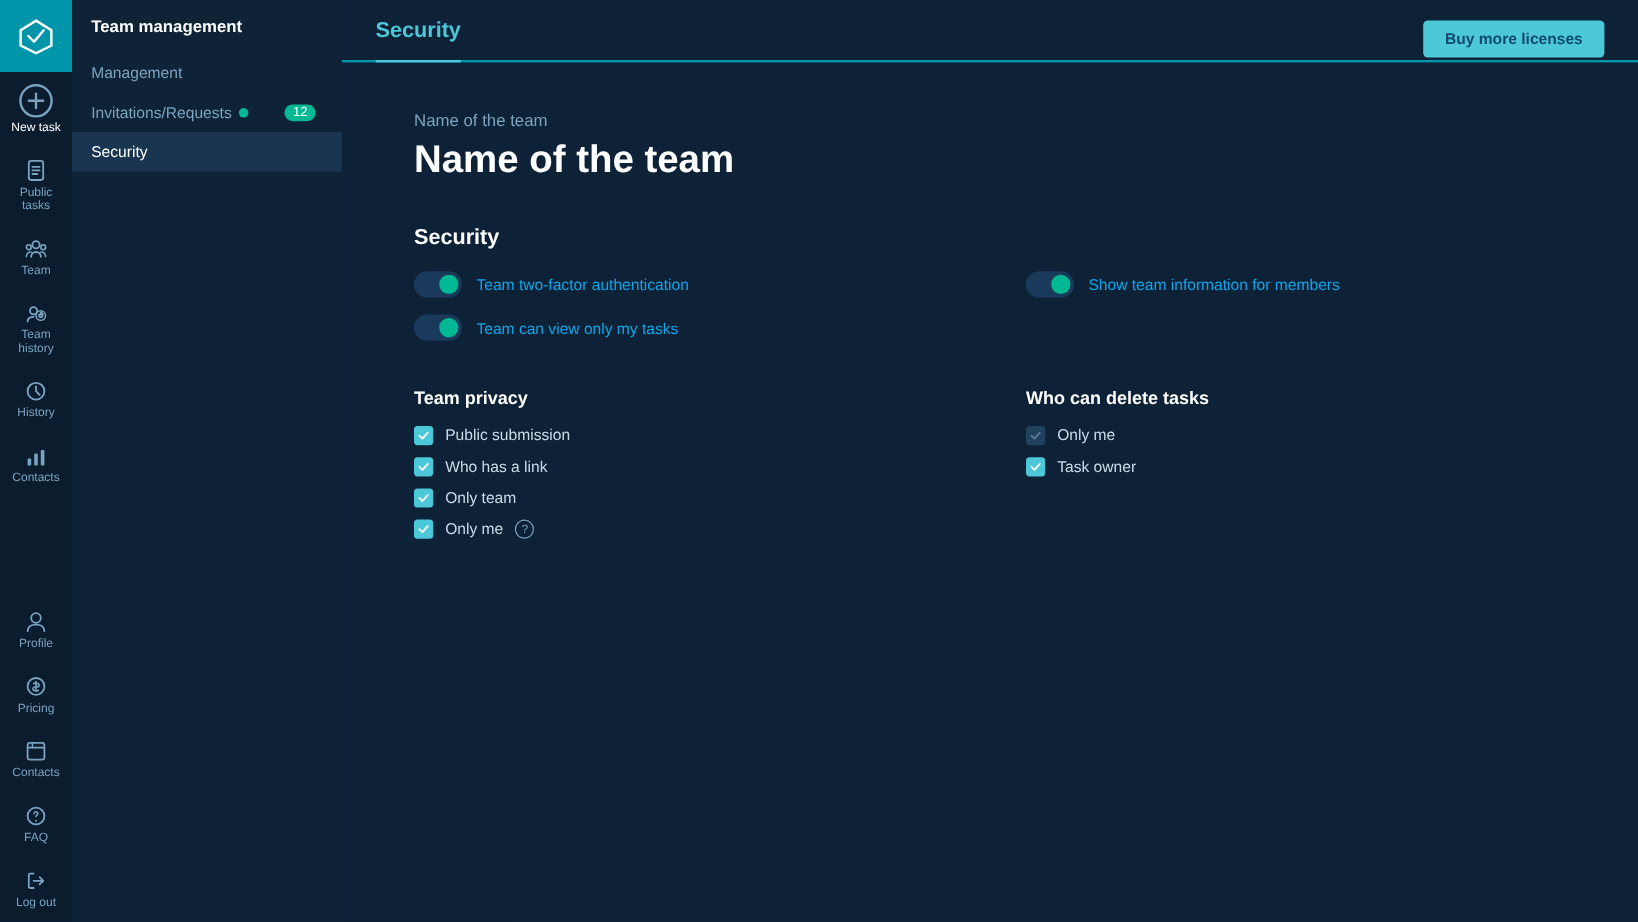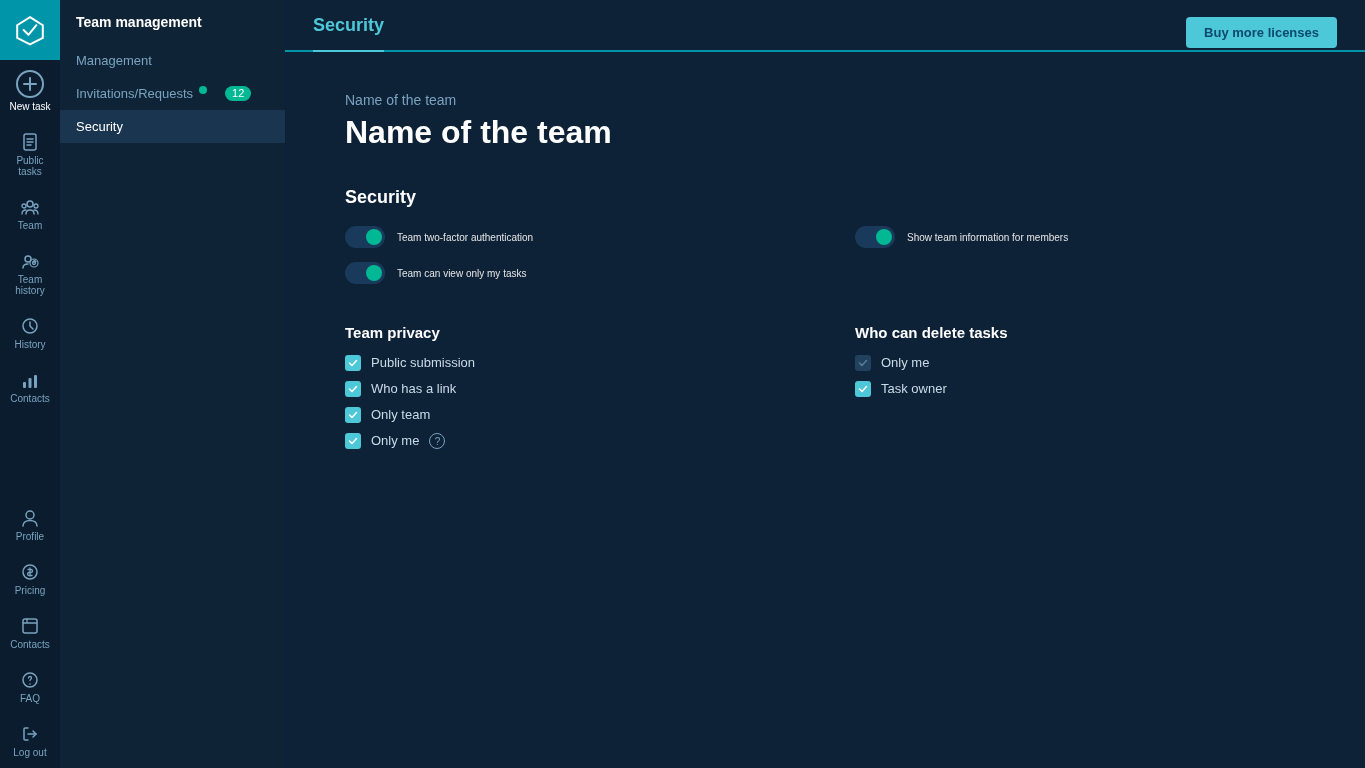--- a/index.html
+++ b/index.html
@@ -50,38 +50,38 @@
       flex-shrink: 0;
       padding-top: 0;
     }
     .sidebar-title {
       font-size: 14px;
       font-weight: 600;
       color: #fff;
       padding: 14px 16px 14px;
     }
     .sidebar-link {
-      display: flex; 
+      display: flex; align-items: center;
       padding: 9px 16px;
       font-size: 13px;
       color: #7aa3bf;
       cursor: pointer;
       gap: 6px;
     }
     .sidebar-link.active {
       background: #1a3550;
       color: #fff;
     }
     .badge {
       background: #00b894;
       color: #fff;
       border-radius: 10px;
       padding: 1px 7px;
       font-size: 11px;
-      margin-left: 8px;
+      margin-left: 20px;
     }
     .badge-dot {
       width: 8px; height: 8px; border-radius: 50%; background: #00b894; display: inline-block; margin-right: 4px;
     }
 
     
     .main-content {
       flex: 1;
       background: #0d2137;
       display: flex;
@@ -136,21 +136,21 @@
       margin-bottom: 18px;
     }
     .toggles-grid {
       display: grid;
       grid-template-columns: 1fr 1fr;
       gap: 14px 60px;
       margin-bottom: 40px;
     }
     .toggle-row {
       display: flex; align-items: center; gap: 12px;
-      font-size: 10px; color: #e5e5e5;
+      font-size: 13px; color: #0ea5e9;
     }
     
     .toggle-switch {
       position: relative; width: 40px; height: 22px; flex-shrink: 0;
     }
     .toggle-track {
       width: 40px; height: 22px; border-radius: 11px;
       background: #1a3a5c;
       position: relative;
     }

